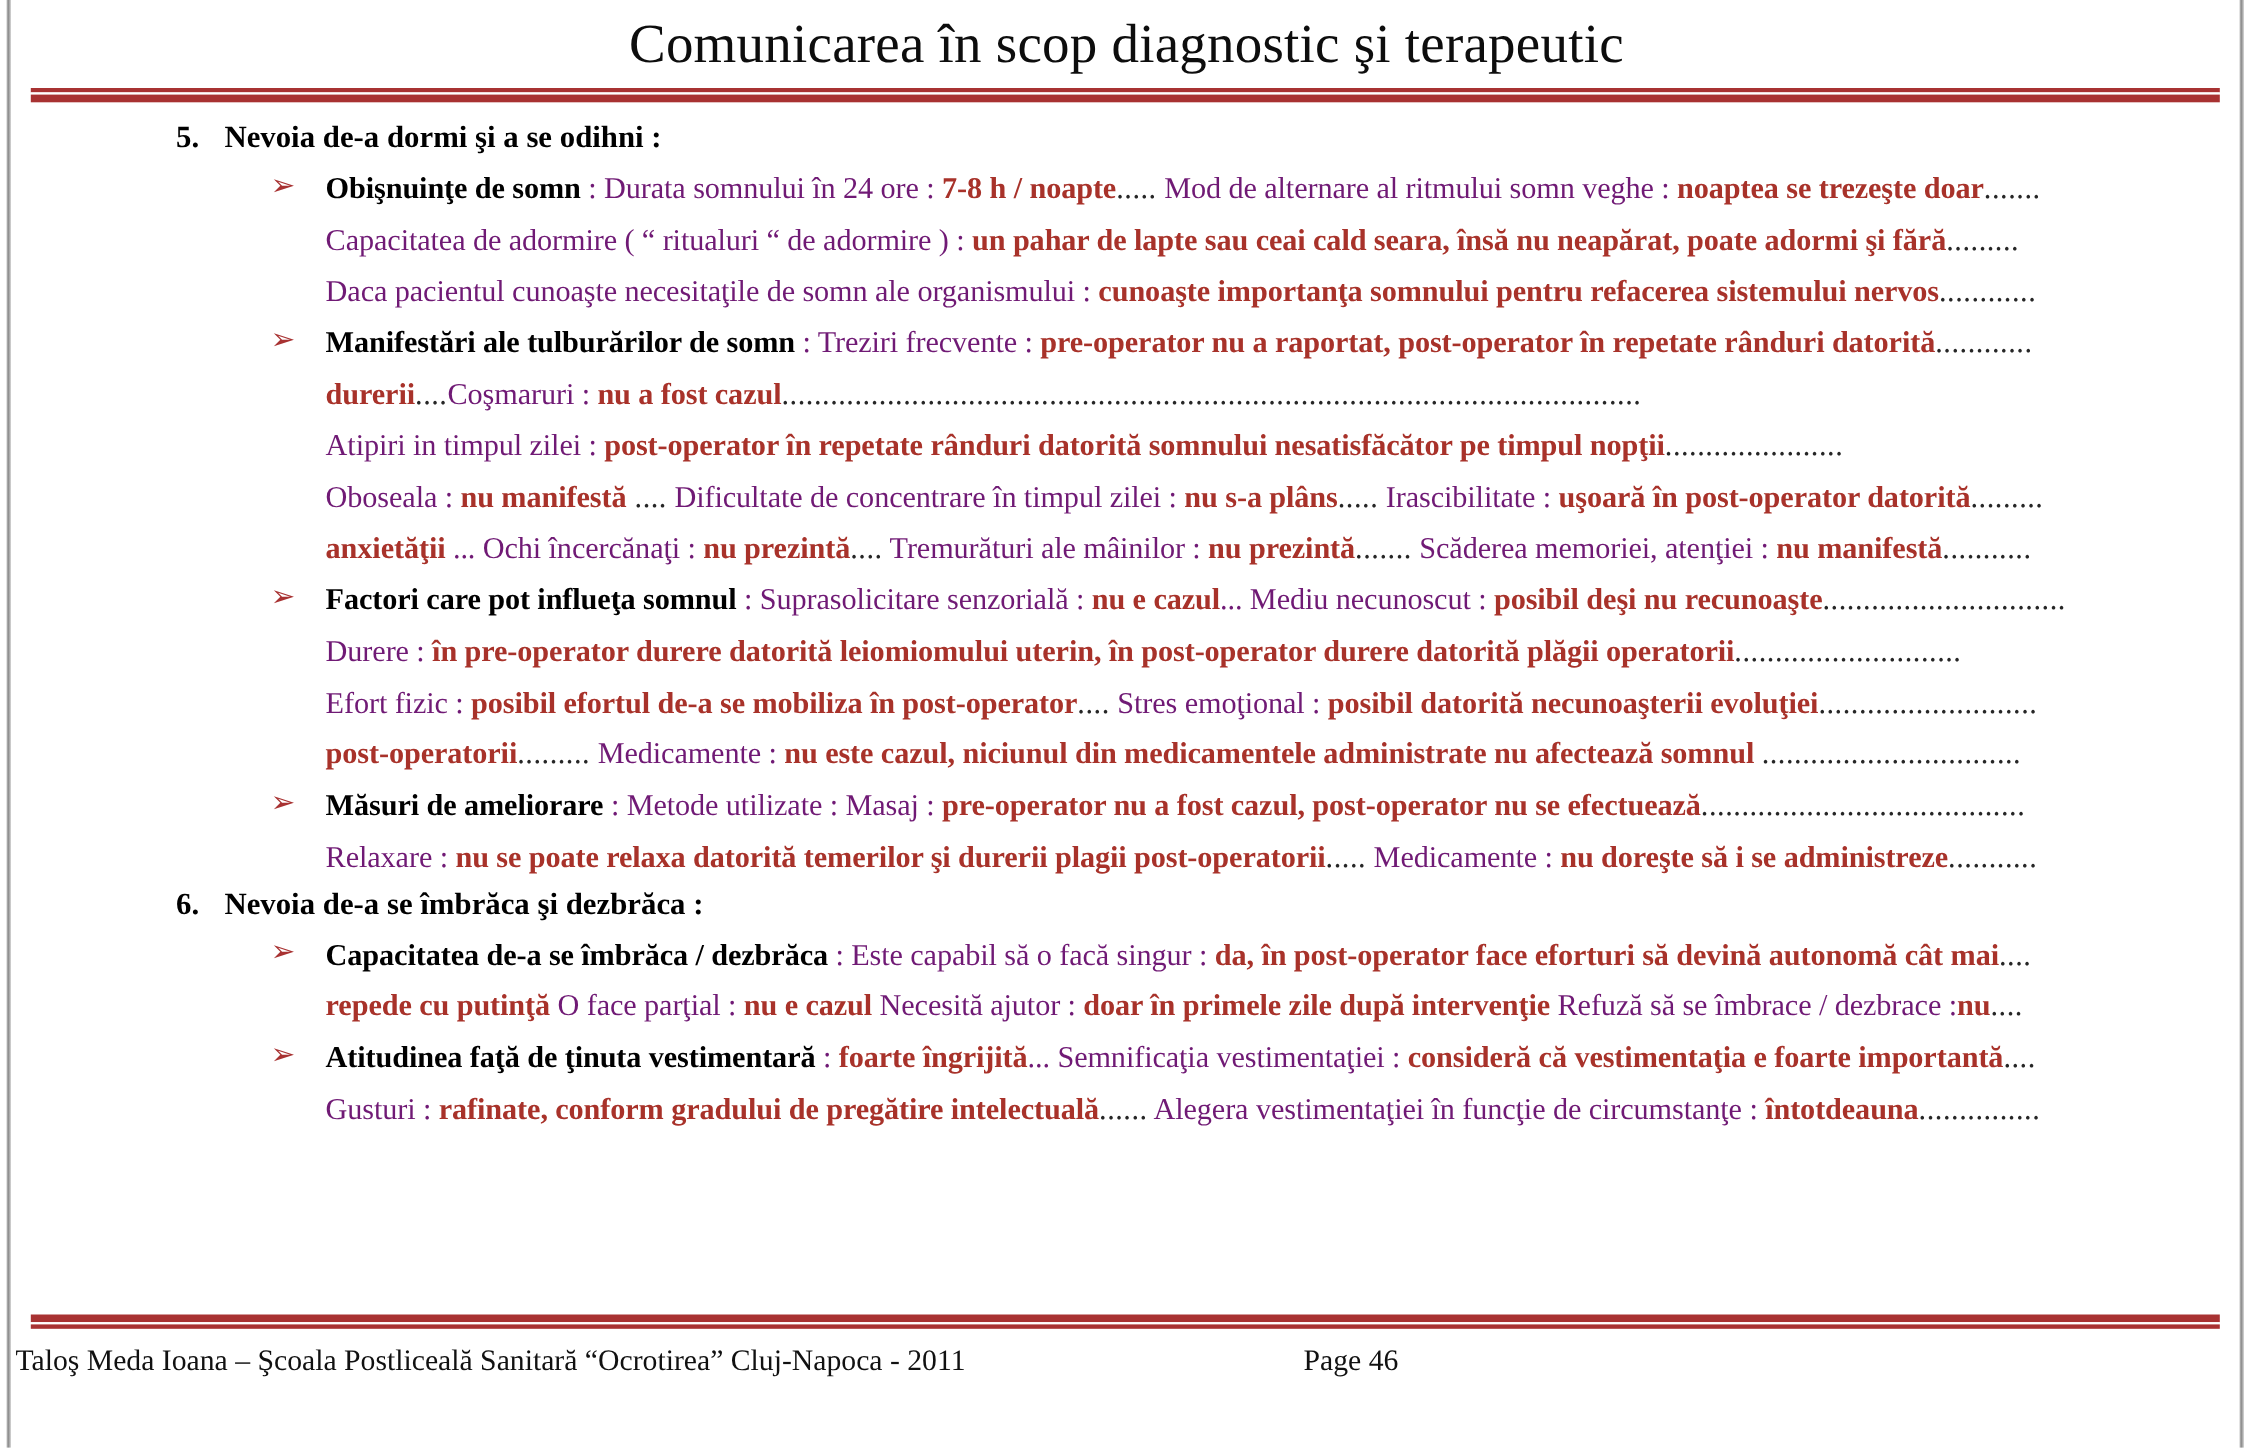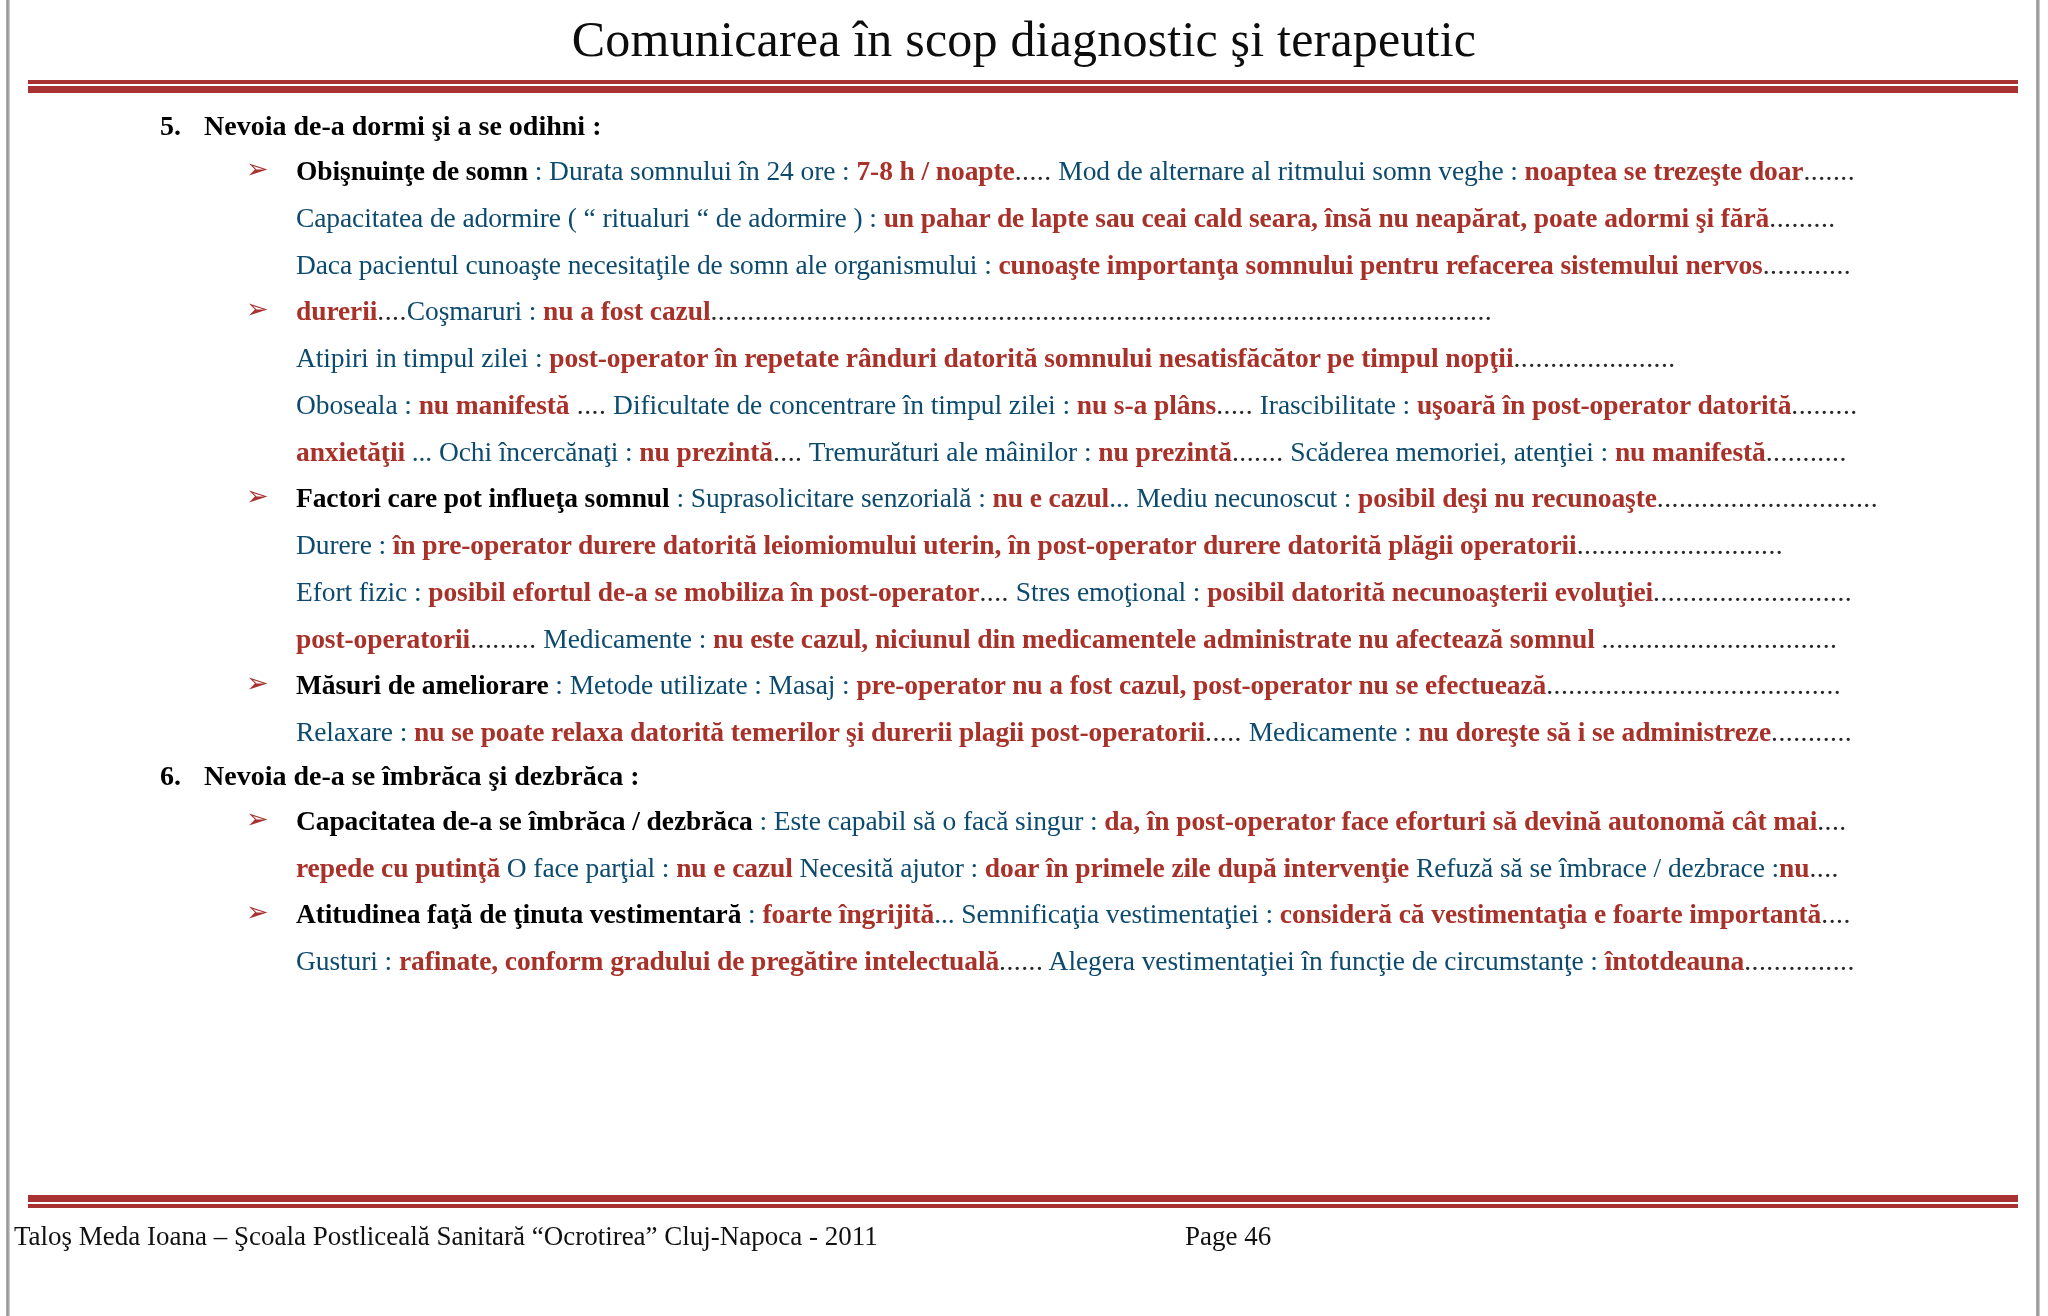--- a/index.html
+++ b/index.html
@@ -144,21 +144,21 @@
 
   .line {
     font-size: 27.5px;
     line-height: 1.70;
     white-space: nowrap;
     color: #000;
     letter-spacing: -0.1px;
   }
 
   b.lbl  { font-weight: 700; color: #000; }
-  span.q { font-weight: 400; color: #0c4a6e; }
+  span.q { font-weight: 400; color: #701a75; }
   span.a { font-weight: 700; color: #a8322a; }
   span.dots-k { font-weight: 400; color: #262626; letter-spacing: 0.5px; }
 
   
   .footer {
     position: absolute;
     left: 0;
     top: 1215px;
     width: 1688px;
     height: 60px;
@@ -211,20 +211,21 @@
       <div class="lines">
         <div class="line"><b class="lbl">Obişnuinţe de somn</b><span class="q"> : Durata somnului în 24 ore : </span><span class="a">7-8 h / noapte</span><span class="dots-k">.....</span><span class="q"> Mod de alternare al ritmului somn veghe : </span><span class="a">noaptea se trezeşte doar</span><span class="dots-k">.......</span></div>
         <div class="line"><span class="q">Capacitatea de adormire ( “ ritualuri “ de adormire ) : </span><span class="a">un pahar de lapte sau ceai cald seara, însă nu neapărat, poate adormi şi fără</span><span class="dots-k">.........</span></div>
         <div class="line"><span class="q">Daca pacientul cunoaşte necesitaţile de somn ale organismului : </span><span class="a">cunoaşte importanţa somnului pentru refacerea sistemului nervos</span><span class="dots-k">............</span></div>
       </div>
     </div>
 
     <div class="bullet-block">
       <span class="arrow">➢</span>
       <div class="lines">
+        <div class="line"><b class="lbl">Manifestări ale tulburărilor de somn</b><span class="q"> : Treziri frecvente : </span><span class="a">pre-operator nu a raportat, post-operator în repetate rânduri datorită</span><span class="dots-k">............</span></div>
         <div class="line"><span class="a">durerii</span><span class="dots-k">....</span><span class="q">Coşmaruri : </span><span class="a">nu a fost cazul</span><span class="dots-k">..........................................................................................................</span></div>
         <div class="line"><span class="q">Atipiri in timpul zilei : </span><span class="a">post-operator în repetate rânduri datorită somnului nesatisfăcător pe timpul nopţii</span><span class="dots-k">......................</span></div>
         <div class="line"><span class="q">Oboseala : </span><span class="a">nu manifestă</span><span class="dots-k"> ....</span><span class="q"> Dificultate de concentrare în timpul zilei : </span><span class="a">nu s-a plâns</span><span class="dots-k">.....</span><span class="q"> Irascibilitate : </span><span class="a">uşoară în post-operator datorită</span><span class="dots-k">.........</span></div>
         <div class="line"><span class="a">anxietăţii</span><span class="q"> ... Ochi încercănaţi : </span><span class="a">nu prezintă</span><span class="dots-k">....</span><span class="q"> Tremurături ale mâinilor : </span><span class="a">nu prezintă</span><span class="dots-k">.......</span><span class="q">  Scăderea memoriei, atenţiei : </span><span class="a">nu manifestă</span><span class="dots-k">...........</span></div>
       </div>
     </div>
 
     <div class="bullet-block">
       <span class="arrow">➢</span>
       <div class="lines">

